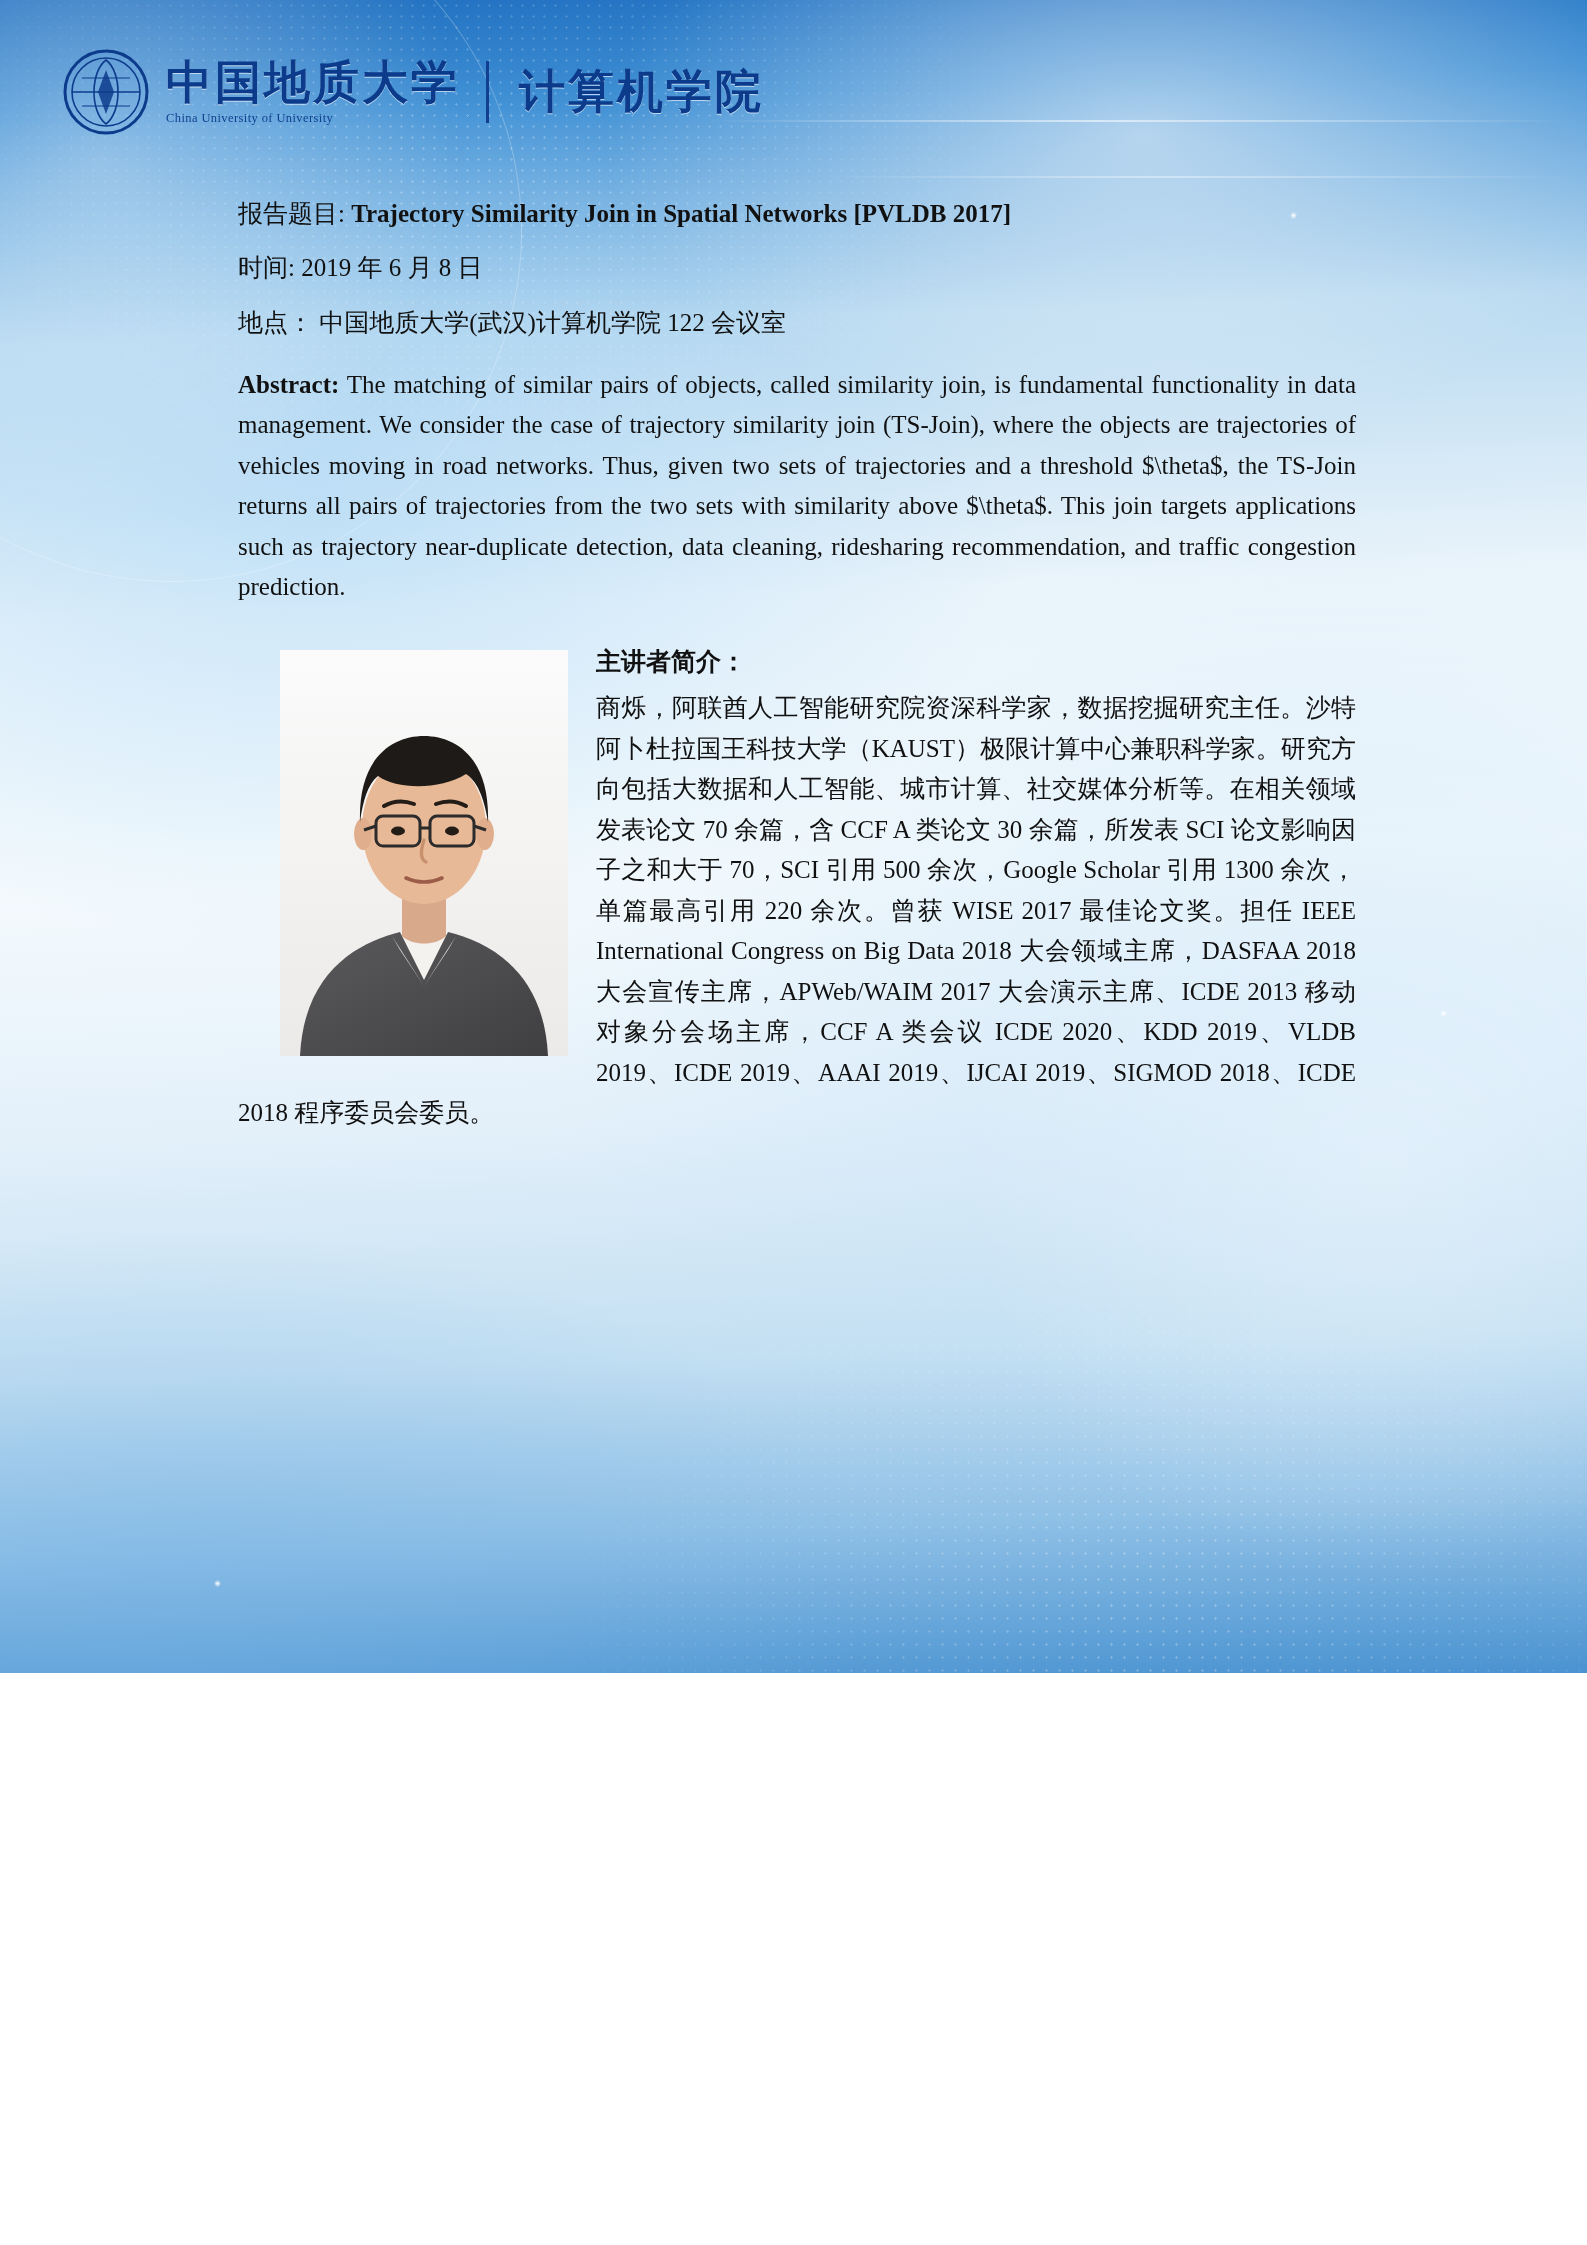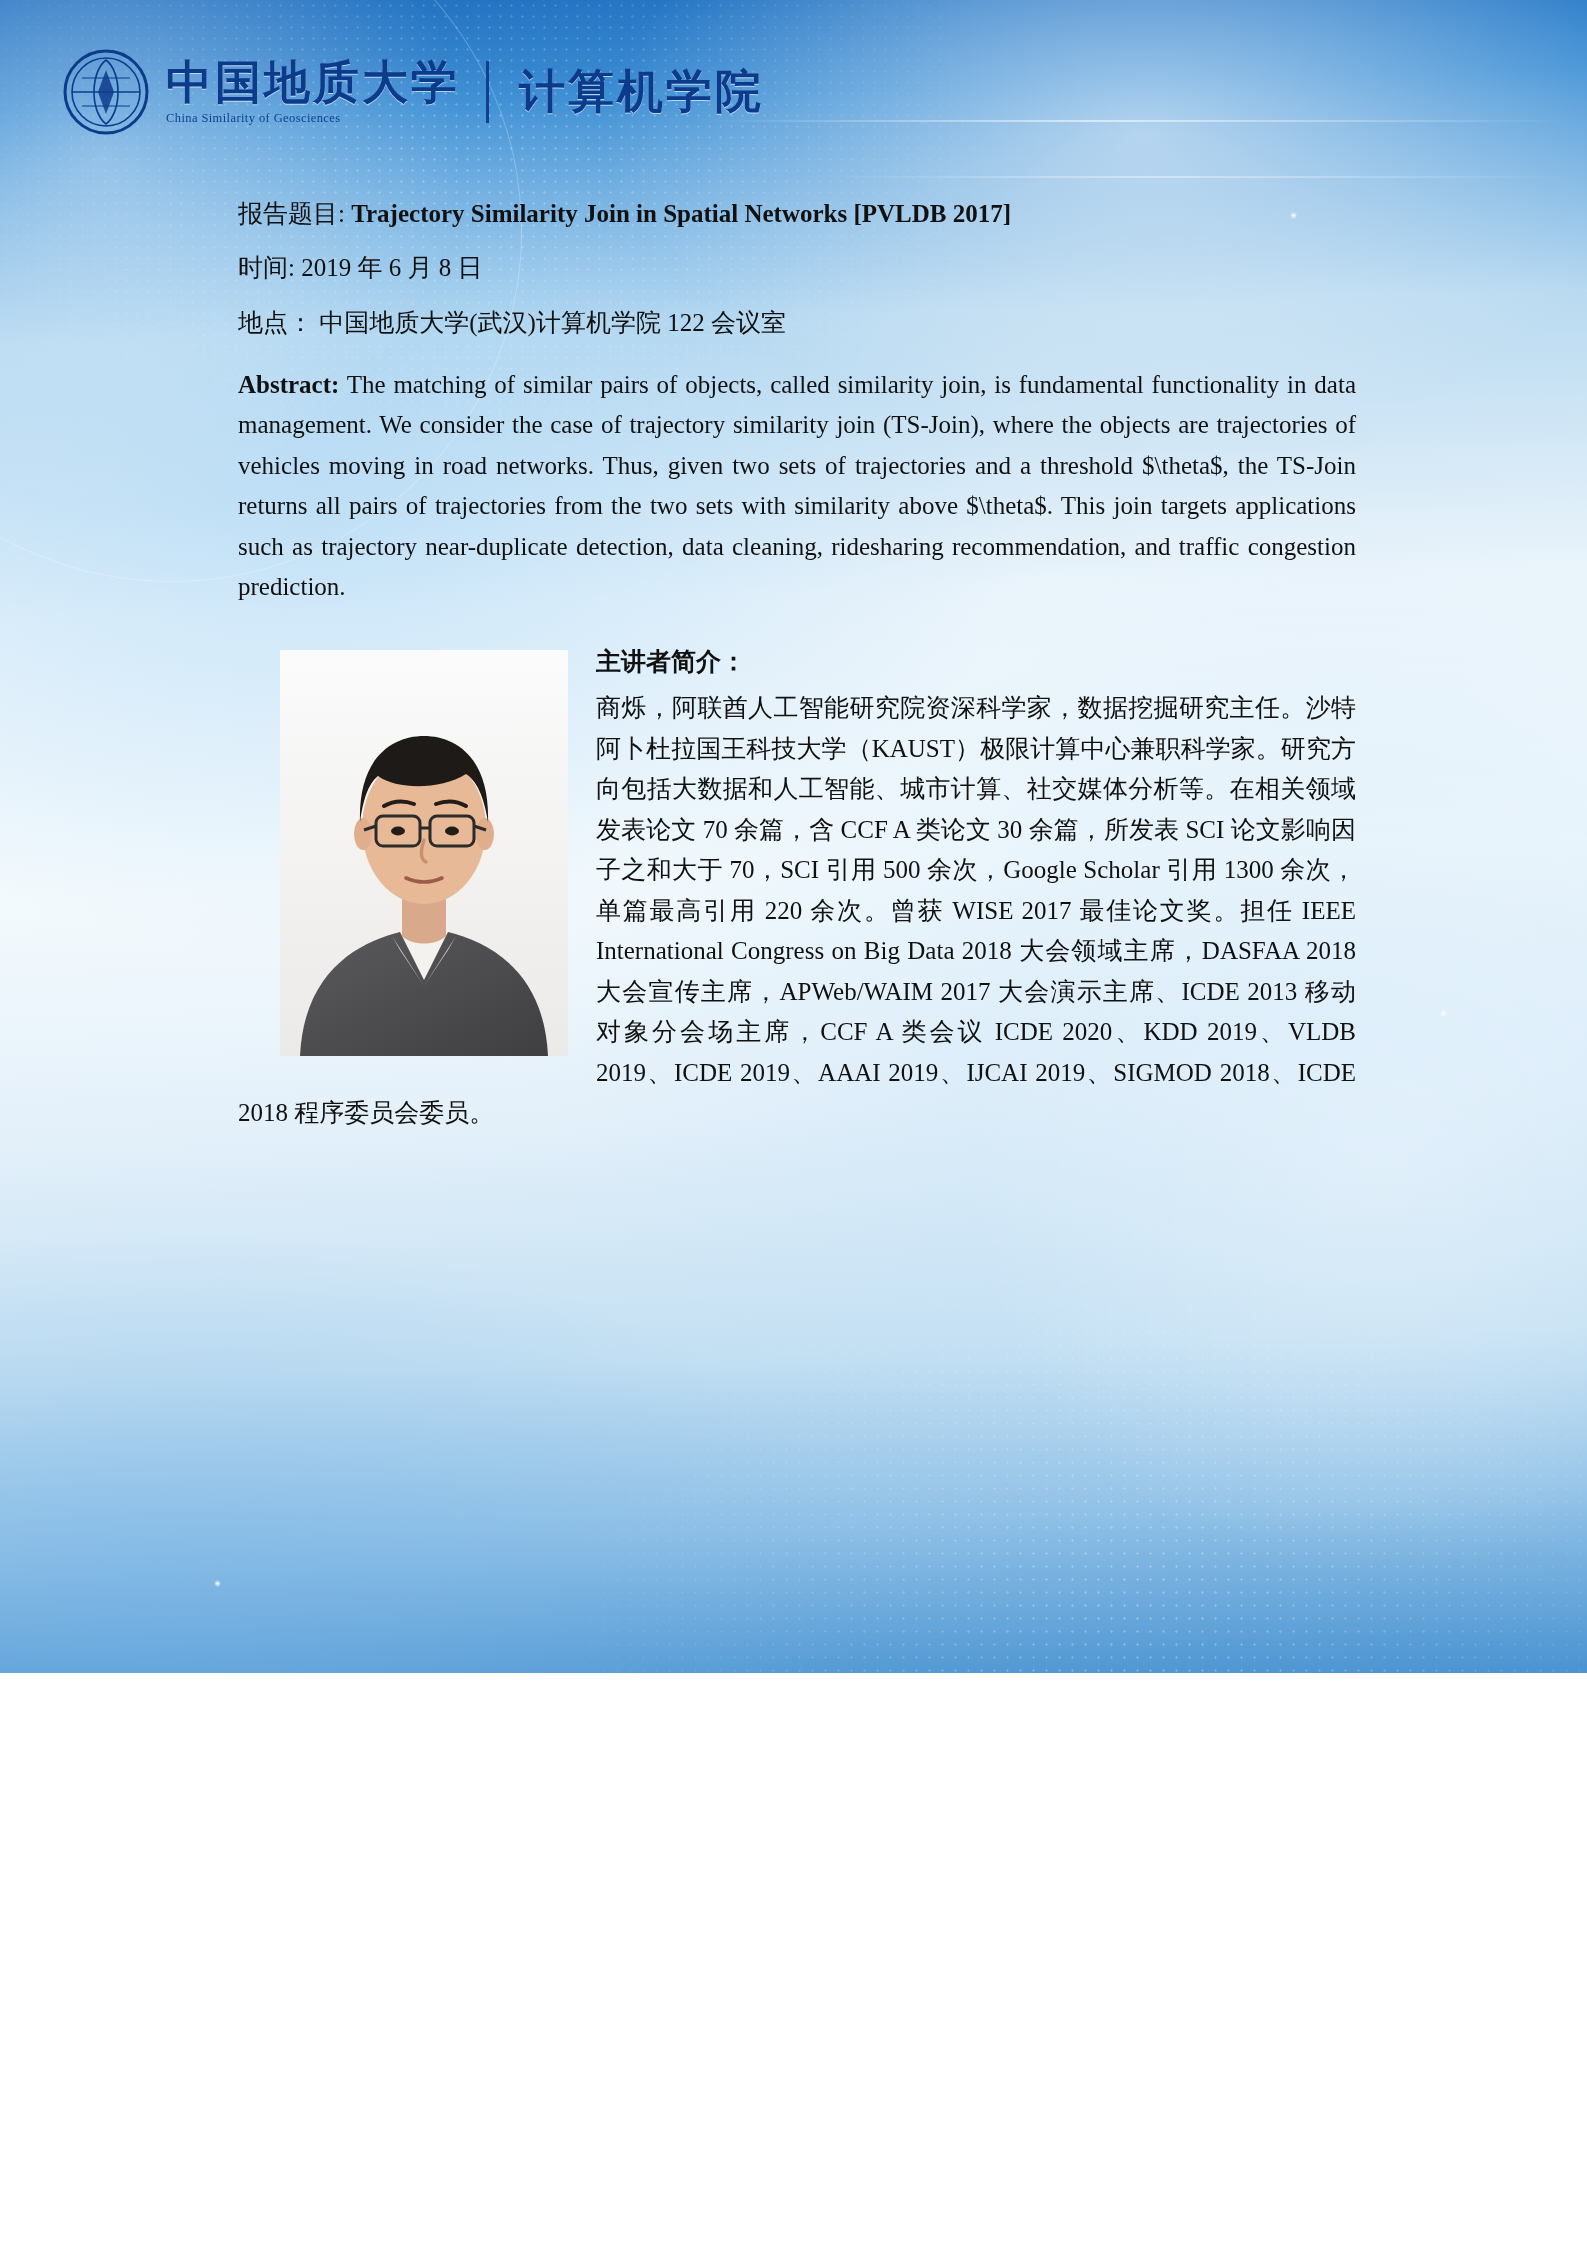--- a/index.html
+++ b/index.html
@@ -235,21 +235,21 @@
         <circle cx="44" cy="44" r="41" fill="none" stroke="#0d3b8c" stroke-width="3"></circle>
         <circle cx="44" cy="44" r="34" fill="none" stroke="#0d3b8c" stroke-width="1.6"></circle>
         <path d="M44 12 C28 24, 28 64, 44 76 C60 64, 60 24, 44 12 Z" fill="none" stroke="#0d3b8c" stroke-width="1.6"></path>
         <line x1="10" y1="44" x2="78" y2="44" stroke="#0d3b8c" stroke-width="1.6"></line>
         <path d="M20 30 H68 M20 58 H68" stroke="#0d3b8c" stroke-width="1.2" fill="none"></path>
         <path d="M44 22 L36 44 L44 66 L52 44 Z" fill="#0d3b8c" opacity="0.85"></path>
       </svg>
     </div>
     <div>
       <div class="logo-text-cn">中国地质大学</div>
-      <div class="logo-text-en">China Similarity of Geosciences</div>
+      <div class="logo-text-en">China University of University</div>
     </div>
     <div class="logo-divider"></div>
     <div class="logo-school">计算机学院</div>
   </div>
 
   <div class="content">
 
 
     <div class="meta-line">
       <span class="meta-label">报告题目:</span>

